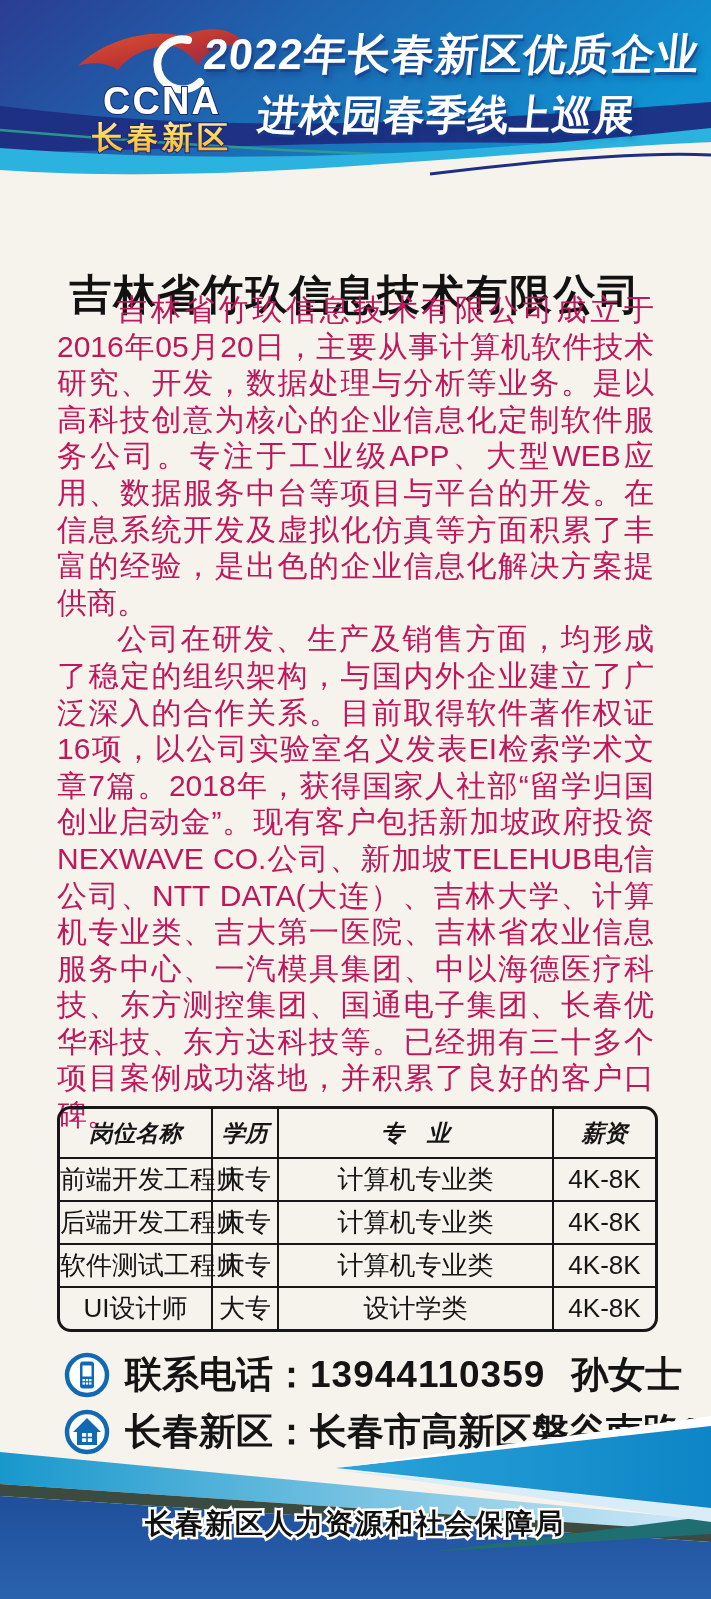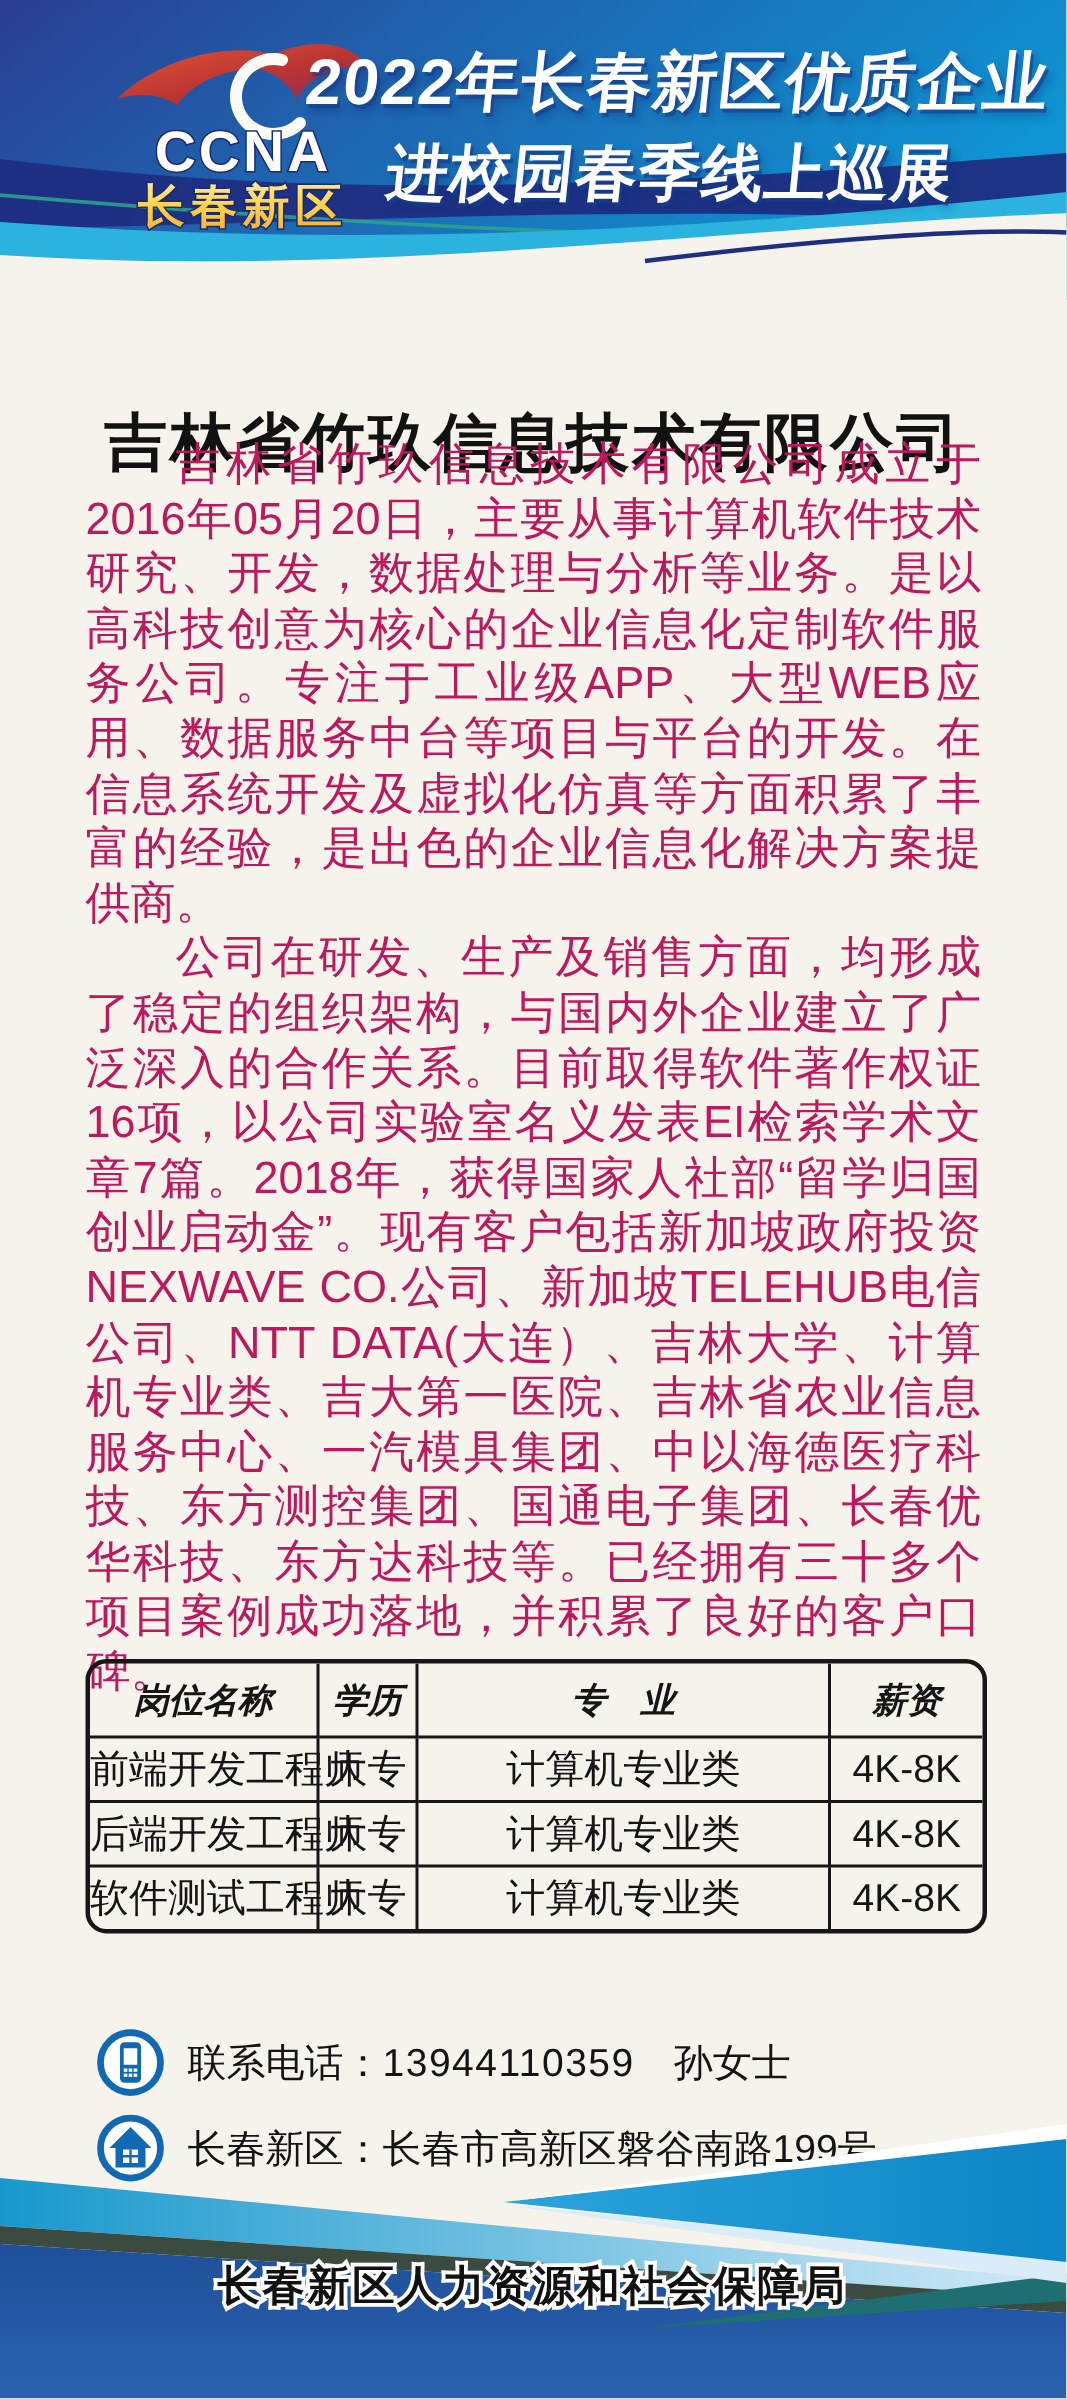--- a/index.html
+++ b/index.html
@@ -52,21 +52,21 @@
     border-right:2px solid #171717;border-bottom:2px solid #171717;
     text-align:center;padding:0;white-space:nowrap;
   }
   table.jobs th:last-child,table.jobs td:last-child{border-right:none;}
   table.jobs tr:last-child td{border-bottom:none;}
 
   
   .contact{position:absolute;top:1352px;left:64px;}
   .contact-row{display:flex;align-items:center;height:46px;margin-bottom:11px;}
   .contact-icon{width:46px;height:46px;margin-right:15px;flex:0 0 auto;}
-  .contact-text{font-size:26px;font-weight:400;color:#141414;white-space:nowrap;}
+  .contact-text{font-size:37px;font-weight:700;color:#141414;white-space:nowrap;}
   .contact-text .num{letter-spacing:1px;}
   .contact-text .person{margin-left:26px;}
 
   
   .footer{position:absolute;top:1400px;left:0;width:602px;height:199px;}
 </style>
 </head>
 <body>
 
 <div class="poster">
@@ -150,20 +150,26 @@
         <tr>
           <td>后端开发工程师</td>
           <td>大专</td>
           <td>计算机专业类</td>
           <td>4K-8K</td>
         </tr>
         <tr>
           <td>软件测试工程师</td>
           <td>大专</td>
           <td>计算机专业类</td>
+          <td>4K-8K</td>
+        </tr>
+        <tr>
+          <td>UI设计师</td>
+          <td>大专</td>
+          <td>设计学类</td>
           <td>4K-8K</td>
         </tr>
       </tbody>
     </table>
   </div>
 
   <div class="contact">
     <div class="contact-row">
       <svg class="contact-icon" viewBox="0 0 46 46">
         <circle cx="23" cy="23" r="20" fill="#ffffff" stroke="#1169b4" stroke-width="4.5"></circle>

